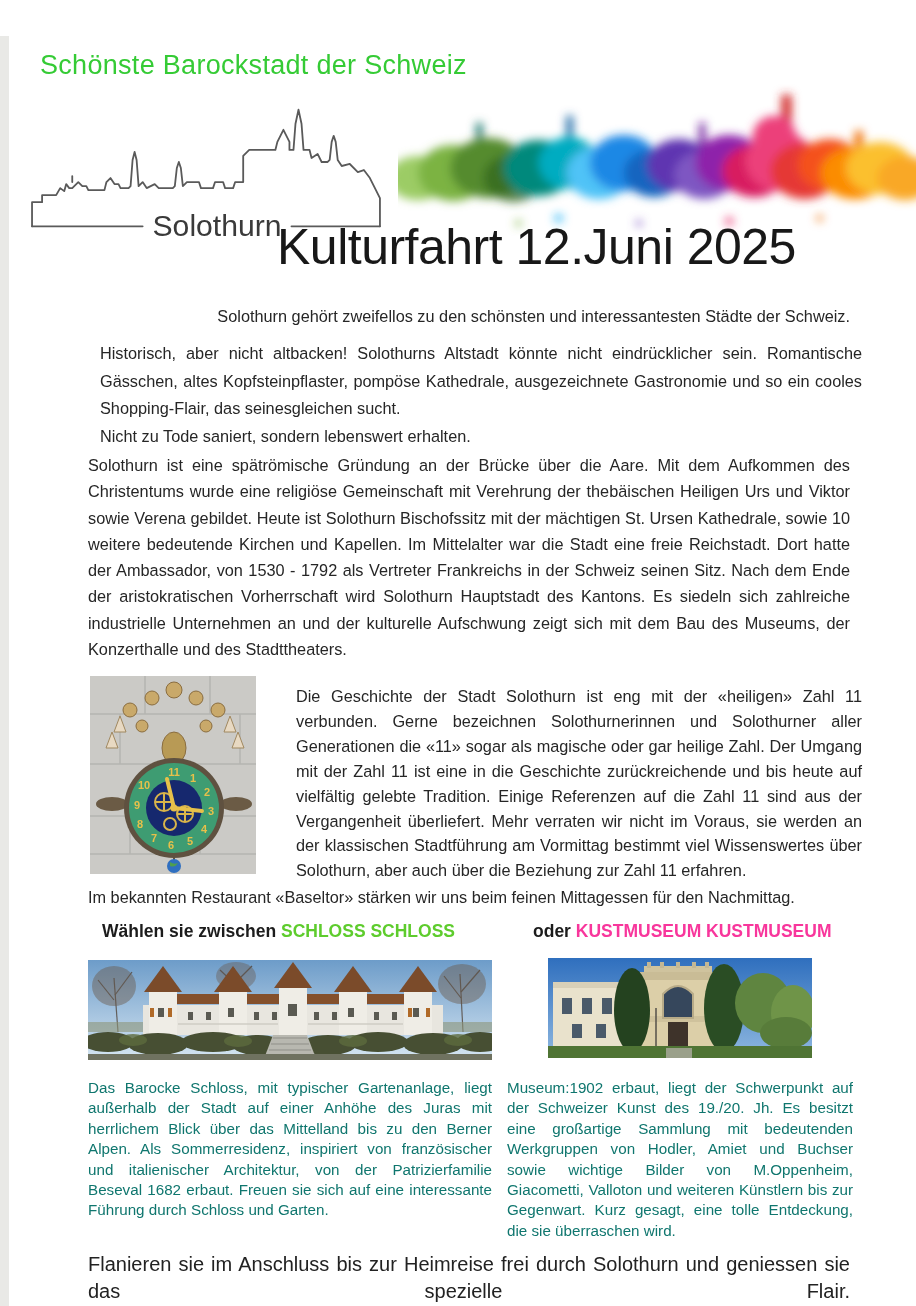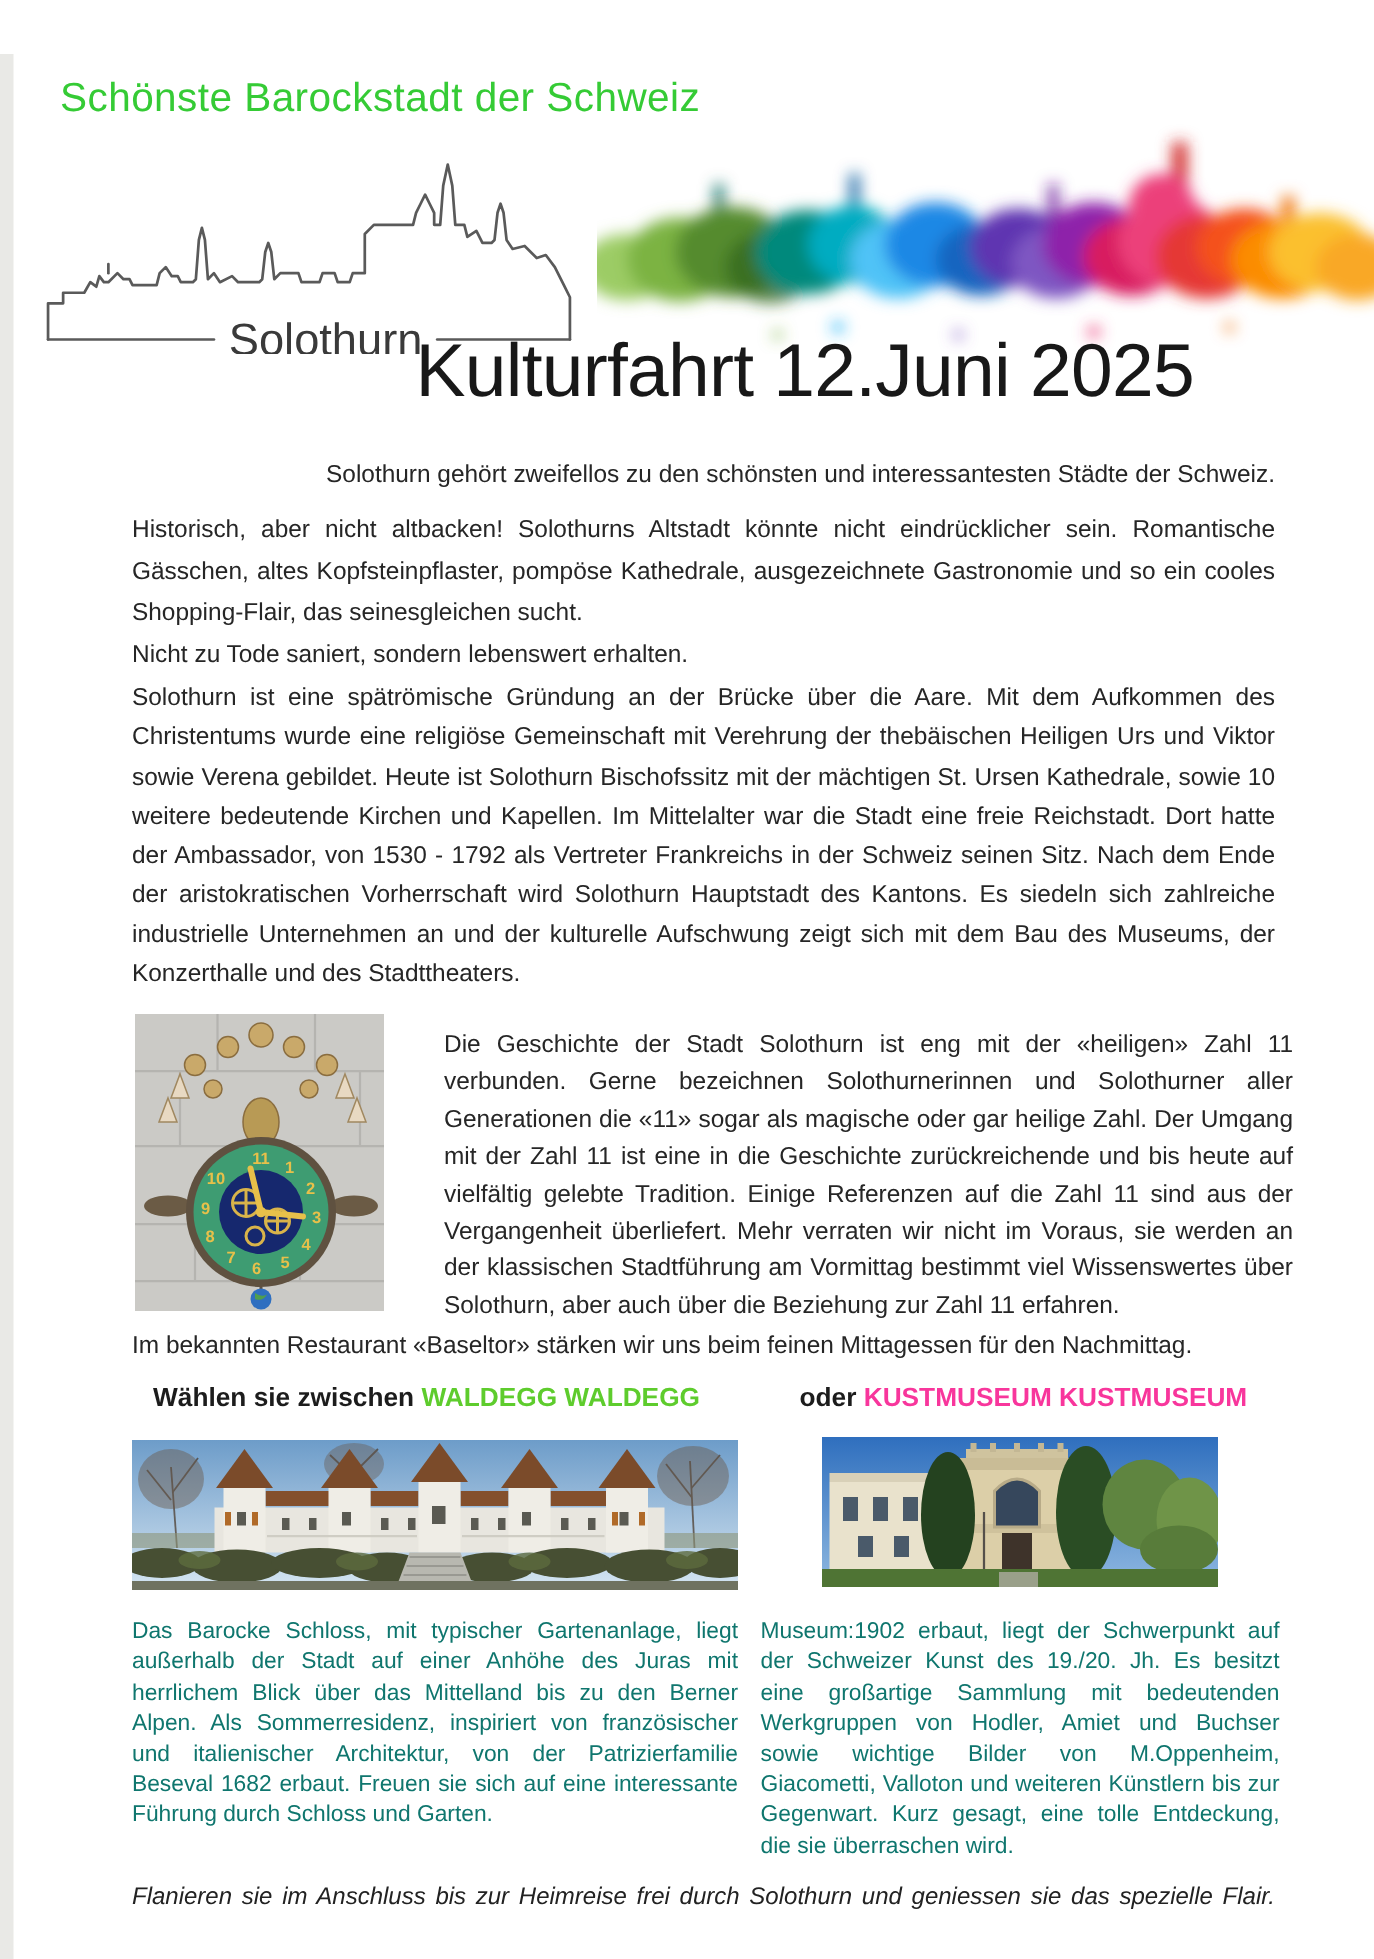--- a/index.html
+++ b/index.html
@@ -6,41 +6,41 @@
   .page{position:relative;width:916px;height:1306px;background:#ffffff;overflow:hidden;
         font-family:"Liberation Sans","DejaVu Sans",sans-serif;color:#262626;padding-left:31px;}
   .scan-edge{position:absolute;left:0;top:36px;width:9px;height:1270px;background:#e9e9e6;}
   .abs{position:absolute;}
   .tagline{left:40px;top:50px;font-size:27px;color:#35cb35;letter-spacing:.3px;white-space:nowrap;}
   .main-title{left:277px;top:218px;font-size:50px;font-weight:400;color:#181818;letter-spacing:-.5px;white-space:nowrap;}
   .content{position:absolute;left:88px;top:0;width:762px;}
   .body-p{position:absolute;left:0;width:762px;font-size:16.3px;line-height:27px;color:#262626;
           text-align:justify;margin:0;}
   .p1{top:303px;text-align:right;}
-  .p2{top:340px;line-height:27.5px;}
+  .p2{top:340px;line-height:27.5px;margin-left:12px;}
   .p2b{text-align:left;}
   .p3{top:452px;line-height:26.3px;}
   .clock-row{position:absolute;left:0;top:672px;width:762px;height:210px;}
   .clock-img{position:absolute;left:2px;top:4px;}
   .clock-text{position:absolute;left:196px;top:0;width:566px;font-size:16.3px;line-height:24.9px;
               text-align:justify;margin:12px;}
   .lunch-line{top:884px;text-align:left;}
   .choice-head{position:absolute;left:0;top:921px;width:762px;font-size:17.5px;font-weight:bold;color:#1c1c1c;}
   .choice-left{position:absolute;left:14px;top:0;white-space:nowrap;}
   .choice-right{position:absolute;left:445px;top:0;white-space:nowrap;}
   .hl-green{color:#5ecc2d;}
   .hl-pink{color:#f8369c;}
   .photos{position:absolute;left:0;top:958px;width:762px;height:104px;}
   .castle-img{position:absolute;left:0;top:2px;}
   .museum-img{position:absolute;left:460px;top:0;}
   .cols{position:absolute;left:0;top:1078px;width:762px;}
   .col-p{position:absolute;top:0;font-size:15.2px;line-height:20.4px;text-align:justify;margin:0;color:#0f766e;}
   .col-left{left:0;width:404px;}
   .col-right{left:419px;width:346px;}
-  .final-line{top:1251px;font-size:16px;text-align:justify;text-align-last:justify;color:#222;font-style:italic;}
+  .final-line{top:1251px;font-size:20px;text-align:justify;text-align-last:justify;color:#222;}
   svg text{font-family:"Liberation Sans","DejaVu Sans",sans-serif;}
 </style>
 </head>
 <body>
 
 <div class="page">
   <div class="scan-edge"></div>
 
   <div class="abs tagline">Schönste Barockstadt der Schweiz</div>
 
@@ -175,21 +175,21 @@
         <line x1="84" y1="182" x2="84" y2="186" stroke="#5f5140" stroke-width="2"></line>
         <circle cx="84" cy="190" r="7" fill="#2f6fc0"></circle>
         <path d="M80,186 q4,3 8,1 q-3,5 -8,3 z" fill="#4f9e4f"></path>
       </svg>
       <p class="clock-text">Die Geschichte der Stadt Solothurn ist eng mit der «heiligen» Zahl 11 verbunden. Gerne bezeichnen Solothurnerinnen und Solothurner aller Generationen die «11» sogar als magische oder gar heilige Zahl. Der Umgang mit der Zahl 11 ist eine in die Geschichte zurückreichende und bis heute auf vielfältig gelebte Tradition. Einige Referenzen auf die Zahl 11 sind aus der Vergangenheit überliefert. Mehr verraten wir nicht im Voraus, sie werden an der klassischen Stadtführung am Vormittag bestimmt viel Wissenswertes über Solothurn, aber auch über die Beziehung zur Zahl 11 erfahren.</p>
     </div>
 
     <p class="body-p lunch-line">Im bekannten Restaurant «Baseltor» stärken wir uns beim feinen Mittagessen für den Nachmittag.</p>
 
     <div class="choice-head">
-      <div class="choice-left"><span>Wählen sie zwischen </span><span class="hl-green">WALDEGG WALDEGG</span></div>
+      <div class="choice-left"><span>Wählen sie zwischen </span><span class="hl-green">SCHLOSS SCHLOSS</span></div>
       <div class="choice-right"><span>oder </span><span class="hl-pink">KUSTMUSEUM KUSTMUSEUM</span></div>
     </div>
 
     <div class="photos">
 
       <svg class="castle-img" width="404" height="100" viewBox="0 0 404 100">
         <defs>
           <linearGradient id="sky1" x1="0" y1="0" x2="0" y2="1">
             <stop offset="0" stop-color="#6d9cc9"></stop>
               <stop offset="1" stop-color="#d6e6f2"></stop>

